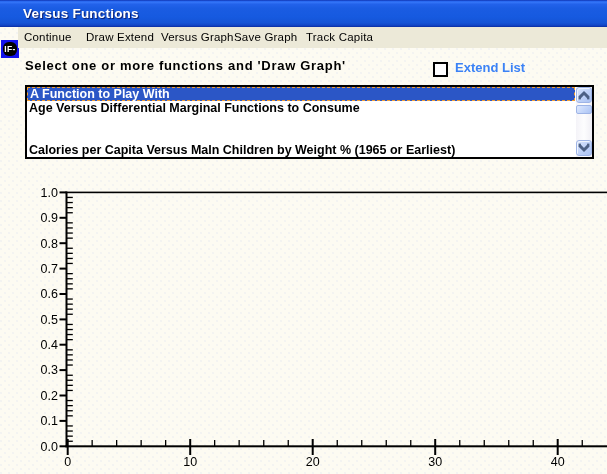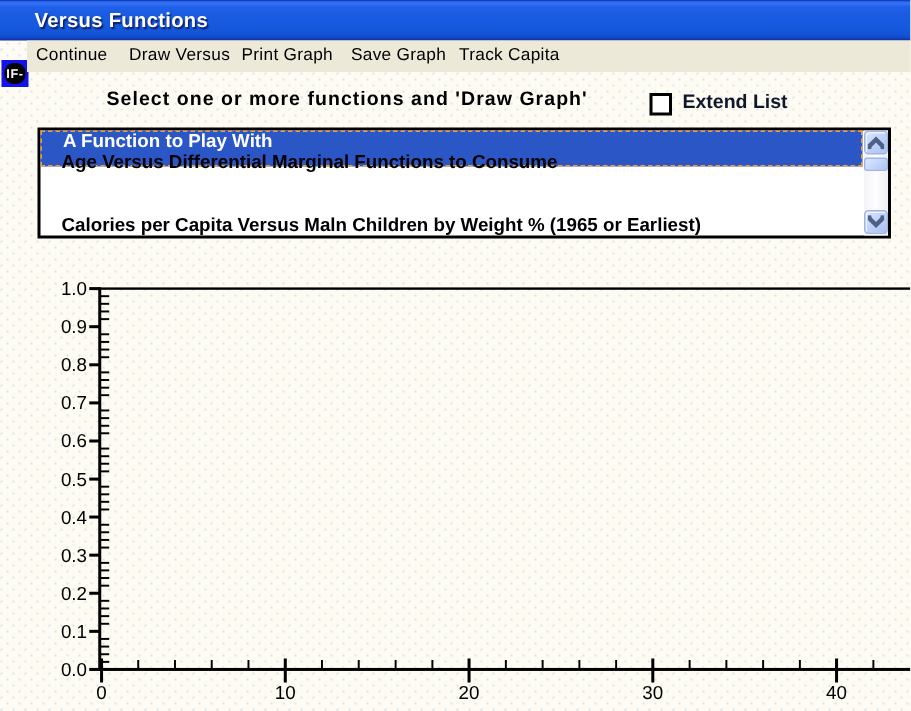--- a/index.html
+++ b/index.html
@@ -14,49 +14,49 @@
     #0b2aa4 0%, #2766ee 4%, #3273f6 9%, #2262ea 16%, #1a5ce2 32%,
     #165ae0 62%, #1554d6 84%, #1247c8 93%, #0d38b4 97%, #0a2d9e 100%);
 }
 #icon { position:absolute; left:1px; top:3px; width:18px; height:18px; background:#1212ee;margin-top:37px; }
 #icon .blob { position:absolute; left:2px; top:2px; width:14px; height:14px; background:#000;
   border-radius:6px; color:#fff; font-size:8.5px; font-weight:bold; text-align:center; line-height:14px; letter-spacing:0.4px; }
 #title { position:absolute; left:23px; top:6px; color:#fff; font-size:13.5px; font-weight:bold;
   letter-spacing:0.2px; text-shadow: 1px 1px 1px rgba(10,20,90,0.9); }
 #menubar { position:absolute; left:18px; top:27px; width:607px; height:21px; background:#ece9d8; }
 #menubar span { position:absolute; top:4px; font-size:11.5px; letter-spacing:0.2px; color:#000; }
-#lbl { position:absolute; left:25px; top:57.5px; font-size:13px; font-weight:bold; letter-spacing:0.7px; color:#000;margin-left:46px; }
+#lbl { position:absolute; left:25px; top:57.5px; font-size:13px; font-weight:bold; letter-spacing:0.7px; color:#000; }
 #chk { position:absolute; left:433px; top:62px; width:15px; height:15px; border:2px solid #000; background:#fff; }
-#chklbl { position:absolute; left:455px; top:60px; font-size:13px; font-weight:bold; color:#0f172a; }
+#chklbl { position:absolute; left:455px; top:60px; font-size:13px; font-weight:bold; color:#3b82f6; }
 #listbox { position:absolute; left:25px; top:85px; width:569px; height:74px;
   border:2px solid #000; background:#fff; }
-.item { position:absolute; left:0px; height:24px; line-height:14px; font-size:12.5px;
-  font-weight:bold; color:#000; white-space:nowrap; padding-left:14px; width:548px; }
+.item { position:absolute; left:0px; height:14px; line-height:14px; font-size:12.5px;
+  font-weight:bold; color:#000; white-space:nowrap; padding-left:2px; width:548px; }
 #sel { background:#2b56c6; color:#fff; border:1px dashed #ef9e36; line-height:12px; }
 #sbar { position:absolute; right:0px; top:0px; width:16px; height:70px;
   background:linear-gradient(to right, #f4f3f8 0%, #fdfdfe 50%, #f0eff5 100%); }
 .sbtn { position:absolute; left:0px; width:16px; height:16px; border-radius:3px;
   background:linear-gradient(135deg, #dce7fd 0%, #c2d4f9 45%, #aac2f2 100%);
   border:1px solid #9eb4e6; box-shadow: inset 1px 1px 0 #eef4fe; }
 .sbtn svg { position:absolute; left:0px; top:0px; }
 #sthumb { position:absolute; left:0px; top:18px; width:16px; height:9px; border-radius:2px;
   background:linear-gradient(135deg, #dfe9fd 0%, #c4d6fa 50%, #abc3f3 100%);
   border:1px solid #9eb4e6; }
 #chart { position:absolute; left:0px; top:160px; }
 </style></head>
 <body>
 <div id="titlebar"></div>
 <div id="icon">
     <div class="blob">IF-</div>
   </div>
 <div id="title">Versus Functions</div>
 <div id="menubar">
   <span style="left:6px">Continue</span>
-  <span style="left:68px">Draw Versus</span>
-  <span style="left:143px">Print Graph</span>
+  <span style="left:68px">Draw Extend</span>
+  <span style="left:143px">Versus Graph</span>
   <span style="left:216px">Save Graph</span>
   <span style="left:288px">Track Capita</span>
 </div>
 <div id="lbl">Select one or more functions and 'Draw Graph'</div>
 <div id="chk"></div>
 <div id="chklbl">Extend List</div>
 <div id="listbox">
   <div class="item" id="sel" style="top:0px">A Function to Play With</div>
   <div class="item" style="top:14px">Age Versus Differential Marginal Functions to Consume</div>
   <div class="item" style="top:56px">Calories per Capita Versus Maln Children by Weight % (1965 or Earliest)</div>

